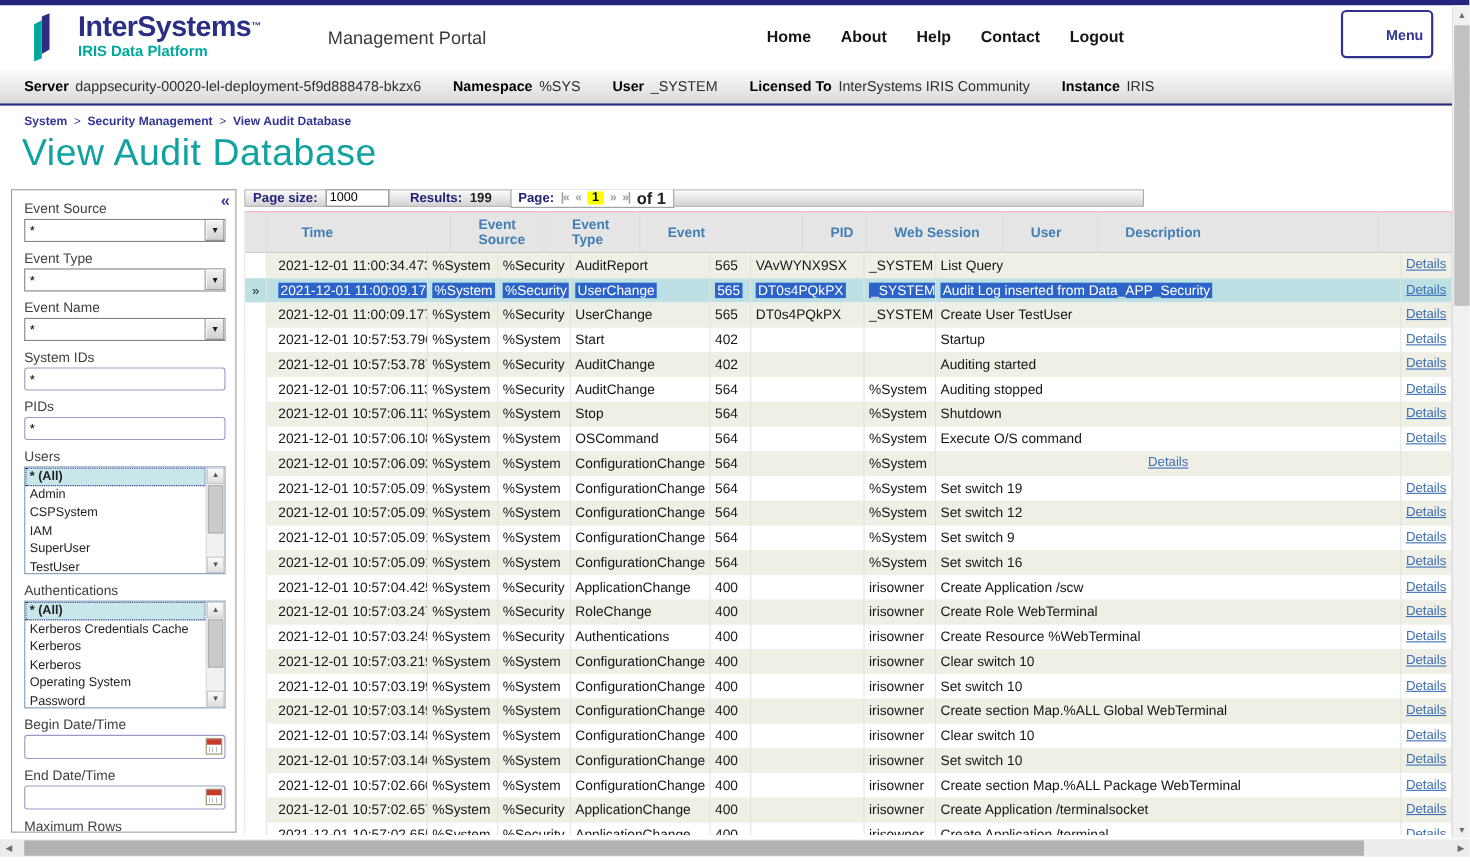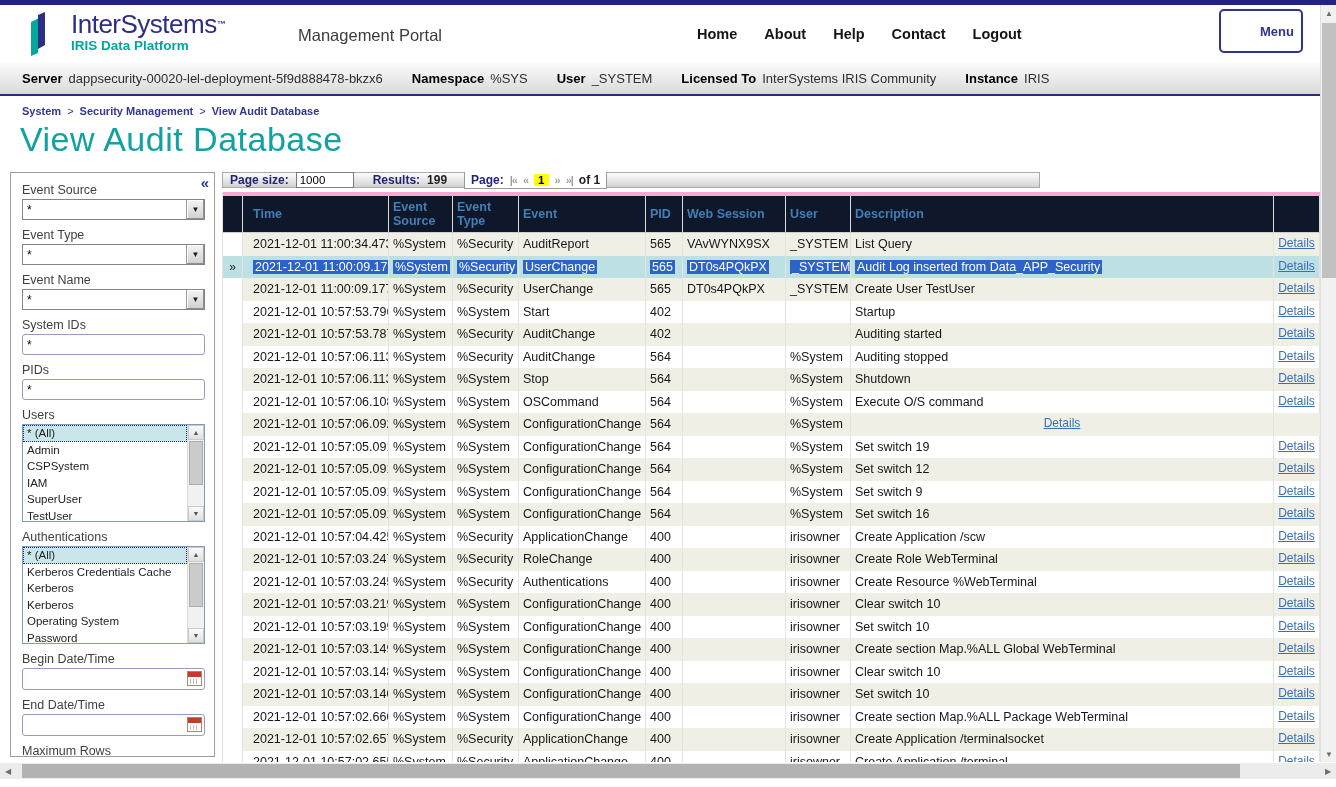--- a/index.html
+++ b/index.html
@@ -6,21 +6,21 @@
   html,body { width:1336px; height:787px; overflow:hidden; background:#fff;
     font-family:"Liberation Sans", sans-serif; }
   a { text-decoration:none; }
 
   .topbar { height:5px; background:#24247C; }
 
   
   .header { position:relative; height:57px; background:#fff; }
   .logo { position:absolute; left:28px; top:6px; display:flex; align-items:flex-start; gap:9px; }
   .logo-mark { width:34px; height:46px; }
-  .logo-text .brand { font-size:26px; font-weight:normal; color:#2B2E83; letter-spacing:-0.5px; line-height:26px; }
+  .logo-text .brand { font-size:26px; font-weight:bold; color:#2B2E83; letter-spacing:-0.5px; line-height:26px; }
   .logo-text .tm { font-size:9px; vertical-align:super; font-weight:bold; color:#2B2E83; }
   .logo-text .sub { font-size:13.5px; font-weight:bold; color:#00A79D; margin-top:1px; }
   .portal-title { position:absolute; left:298px; top:21px; font-size:16.5px; color:#3C3C3C; }
   .nav { position:absolute; left:697px; top:21px; display:flex; gap:27px;text-align:right; }
   .nav a { color:#151515; font-weight:bold; font-size:14.5px; }
   .menu-btn { position:absolute; right:33px; top:4px; width:84px; height:44px; background:#fff;
     border:2px solid #30328F; border-radius:5px; color:#30328F; font-weight:bold; font-size:13px;
     display:flex; align-items:center; justify-content:center; cursor:pointer;padding-left:32px; }
 
   
@@ -48,21 +48,21 @@
   .combo-text { flex:1; font-size:12px; padding:3px 4px; color:#000; }
   .combo-btn { width:18px; background:linear-gradient(#F4F4F4,#CFCFCF); border-left:1px solid #9A9A9A;
     display:flex; align-items:center; justify-content:center; font-size:8px; color:#1A1A1A;
     box-shadow:inset -1px -1px 0 #8F8F8F, inset 1px 1px 0 #FFFFFF; }
   .tinput { width:183px; height:21px; border:1px solid #9A99C5; border-radius:3px; font-size:12px;
     padding:2px 4px; color:#000; font-family:"Liberation Sans",sans-serif; }
   .listbox { width:183px; height:98px; border:1px solid #7F9DB9; background:#fff; display:flex; overflow:hidden; }
   .lb-items { flex:1; overflow:hidden; }
   .lb-item { height:16.5px; font-size:11.5px; padding:2px 0 0 4px; color:#222; white-space:nowrap;
     overflow:hidden; cursor:default; }
-  .lb-item.sel { background:#C9E7EA; outline:1px dotted #23237F; outline-offset:-1px; font-weight:normal; }
+  .lb-item.sel { background:#C9E7EA; outline:1px dotted #23237F; outline-offset:-1px; font-weight:bold; }
   .lb-scroll { width:17px; background:#F1F1F1; border-left:1px solid #DADADA; display:flex; flex-direction:column; }
   .lb-btn { height:15px; display:flex; align-items:center; justify-content:center; font-size:7px; color:#555;
     background:linear-gradient(#FBFBFB,#DFDFDF); border:1px solid #C9C9C9; cursor:pointer; }
   .lb-track { flex:1; position:relative; }
   .lb-thumb { position:absolute; top:1px; left:1px; right:1px; height:44px; background:#CBCBCB; border:1px solid #ADADAD; }
   .date-wrap { position:relative; width:183px; }
   .date-input { width:183px; height:22px; border:1px solid #9A99C5; border-radius:3px; font-size:12px; padding:2px 20px 2px 4px; }
   .cal-icon { position:absolute; right:3px; top:3px; width:15px; height:15px; border:1px solid #9B8F6A; background:#fff; cursor:pointer; }
   .cal-icon::before { content:""; position:absolute; top:0; left:0; right:0; height:5px; background:#C63A2A; }
   .cal-icon::after { content:""; position:absolute; left:2px; right:2px; top:7px; height:5px;
@@ -73,26 +73,26 @@
   .toolbar { width:818px; height:16px; background:linear-gradient(#FCFCFC,#D3D3D3); border:1px solid #A9A9A9;
     display:flex; align-items:center; font-size:12px; padding:0 7px; gap:7px; }
   .tb-label { font-weight:bold; color:#23237A; white-space:nowrap; }
   .tb-value { font-weight:bold; color:#222; margin-right:10px; }
   .pagesize-input { width:58px; height:16px; border:1px solid #7c7c7c; font-size:11.5px; padding:1px 3px;
     margin-right:12px; font-family:"Liberation Sans",sans-serif; }
   .page-group { background:#fff; border:1px solid #9A9A9A; height:18px; display:flex; align-items:center;
     padding:0 6px; gap:6px; }
   .pg-arrow { color:#9E9E9E; font-weight:bold; font-size:11px; cursor:pointer; letter-spacing:-1px; }
   .pg-current { background:#FFFF00; font-weight:bold; font-size:11.5px; color:#000; padding:0 4px; cursor:pointer; }
-  .pg-of { font-weight:bold; color:#222; font-size:12px; }
+  .pg-of { font-weight:bold; color:#222; font-size:15px; }
 
   
   .grid-cols { display:grid; grid-template-columns:20px 146px 64px 66px 127px 37px 103px 65px minmax(0,1fr) 46px; }
   .audit-table { margin-top:4px; border-left:1px solid #E2E2E2; }
-  .thead { border-top:4px solid #f9a8d4; border-bottom:1px solid #CFCFCF; background:#0f172a; }
+  .thead { border-top:1px solid #f9a8d4; border-bottom:1px solid #CFCFCF; background:#e5e5e5;gap:21px; }
   .th { min-height:36px; display:flex; align-items:center; font-weight:bold; font-size:12.5px; color:#437EB4;
     padding:2px 4px; border-right:1px solid #DCDCDC; line-height:1.15; }
   .th-time { padding-left:10px; }
   .tbody { overflow:hidden; height:529px; }
   .trow { height:22.5px; cursor:pointer; }
   .trow.odd  { background:#EFEFE6; }
   .trow.even { background:#FFFFFF; }
   .trow.sel-row { background:#BCE0E4; }
   .td { font-size:12.5px; color:#161616; padding:4px 4px 0 4px; white-space:nowrap; overflow:hidden;
     border-right:1px solid #E4E4DE; }

